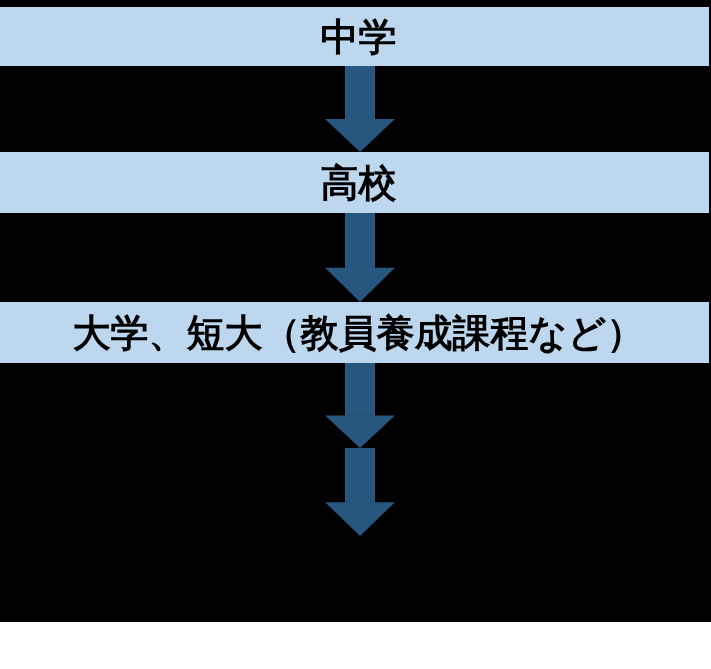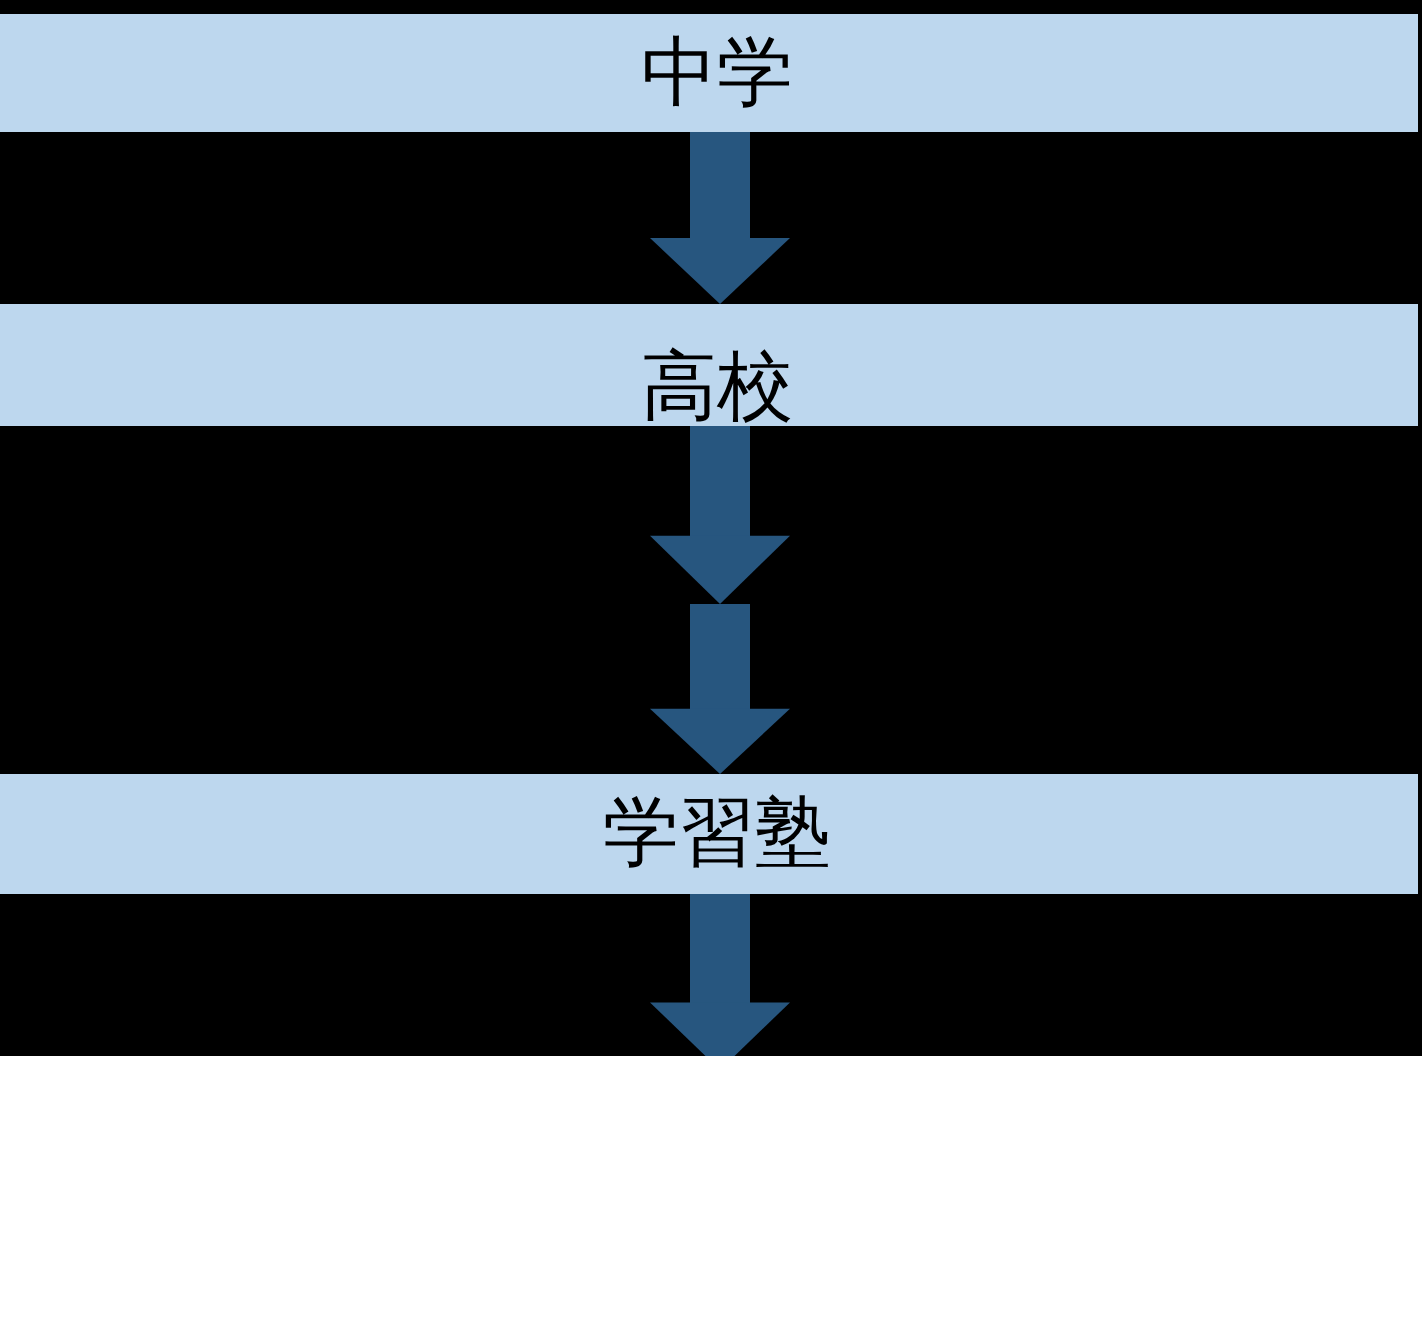--- a/index.html
+++ b/index.html
@@ -5,23 +5,24 @@
   html, body {
     margin: 0;
     padding: 0;
   }
   body {
     font-family: "Liberation Sans", "DejaVu Sans", sans-serif;
   }
   .canvas {
     position: relative;
     width: 711px;
-    height: 528px;
+    height: 622px;
     background: var(--bg, #000000);
     overflow: hidden;
+    font-weight: bold;
   }
   .spacer-top    { height: 7px; }
   .spacer-bottom { height: 14px; }
   .bar {
     width: 709px;
     background: var(--bar-bg, #BDD7EE);
     display: flex;
     align-items: center;
     justify-content: center;
     box-sizing: border-box;
@@ -29,21 +30,21 @@
   }
   .bar-label {
     color: var(--text, #000000);
     font-size: 38px;
     line-height: 1;
     white-space: nowrap;
     letter-spacing: 0px;
   }
   .h59 { height: 59px; }
   .h60 { height: 60px; }
-  .h61 { height: 61px; align-items: flex-end; }
+  .h61 { height: 61px; }
   .gap {
     display: flex;
     justify-content: center;
     align-items: stretch;
   }
   .g86 { height: 86px; }
   .g89 { height: 89px; }
   .g85 { height: 85px; }
   .g88 { height: 88px; }
   .arrow-svg {
@@ -76,31 +77,31 @@
     <span class="bar-label">高校</span>
   </div>
 
   <div class="gap g89">
     <svg class="arrow-svg" viewBox="0 0 70 86" preserveAspectRatio="none" aria-hidden="true">
       <rect x="20" y="0" width="30" height="53.5" fill="currentColor"></rect>
       <polygon points="0,53 70,53 35,86" fill="currentColor"></polygon>
     </svg>
   </div>
 
+  <div class="bar h61">
+    <span class="bar-label">大学、短大（教員養成課程など）</span>
+  </div>
 
   <div class="gap g85">
     <svg class="arrow-svg" viewBox="0 0 70 86" preserveAspectRatio="none" aria-hidden="true">
       <rect x="20" y="0" width="30" height="53.5" fill="currentColor"></rect>
       <polygon points="0,53 70,53 35,86" fill="currentColor"></polygon>
     </svg>
   </div>
 
-  <div class="bar h60">
-    <span class="bar-label">学習塾</span>
-  </div>
 
   <div class="gap g88">
     <svg class="arrow-svg" viewBox="0 0 70 86" preserveAspectRatio="none" aria-hidden="true">
       <rect x="20" y="0" width="30" height="53.5" fill="currentColor"></rect>
       <polygon points="0,53 70,53 35,86" fill="currentColor"></polygon>
     </svg>
   </div>
 
 
   <div class="spacer-bottom"></div>

